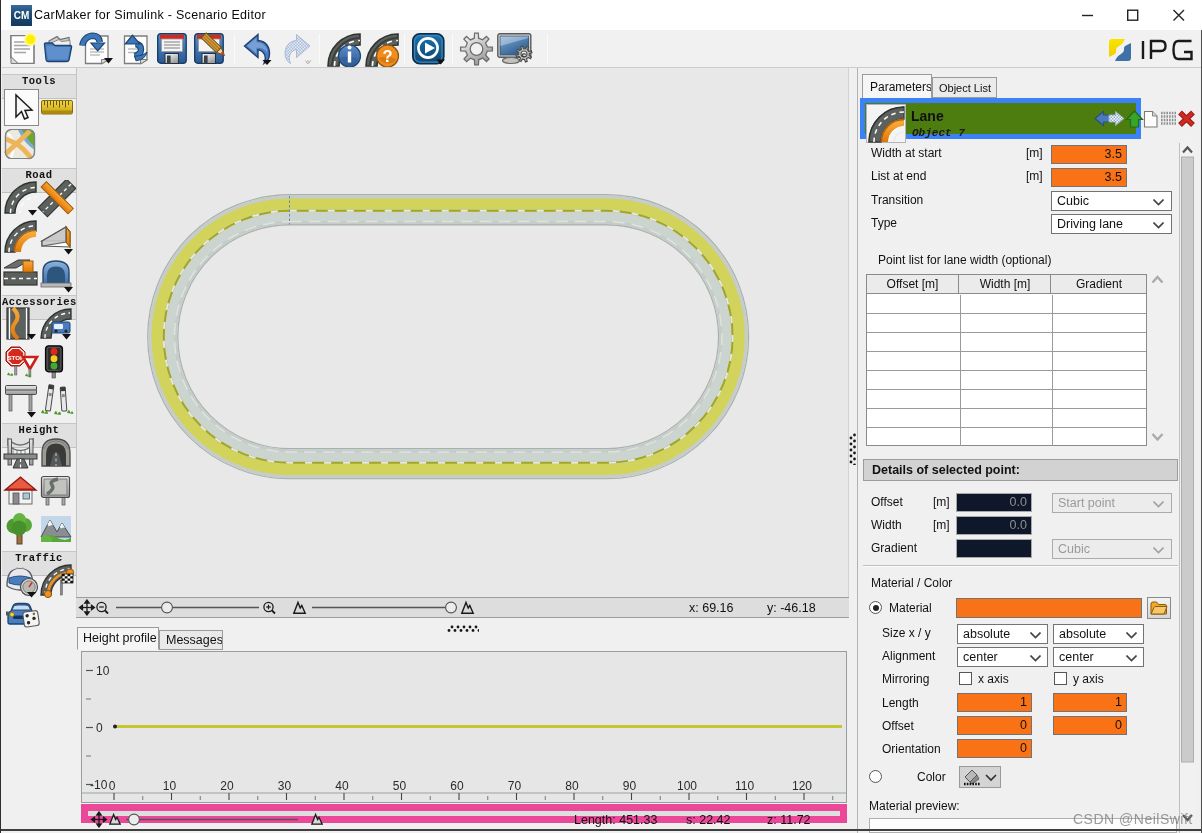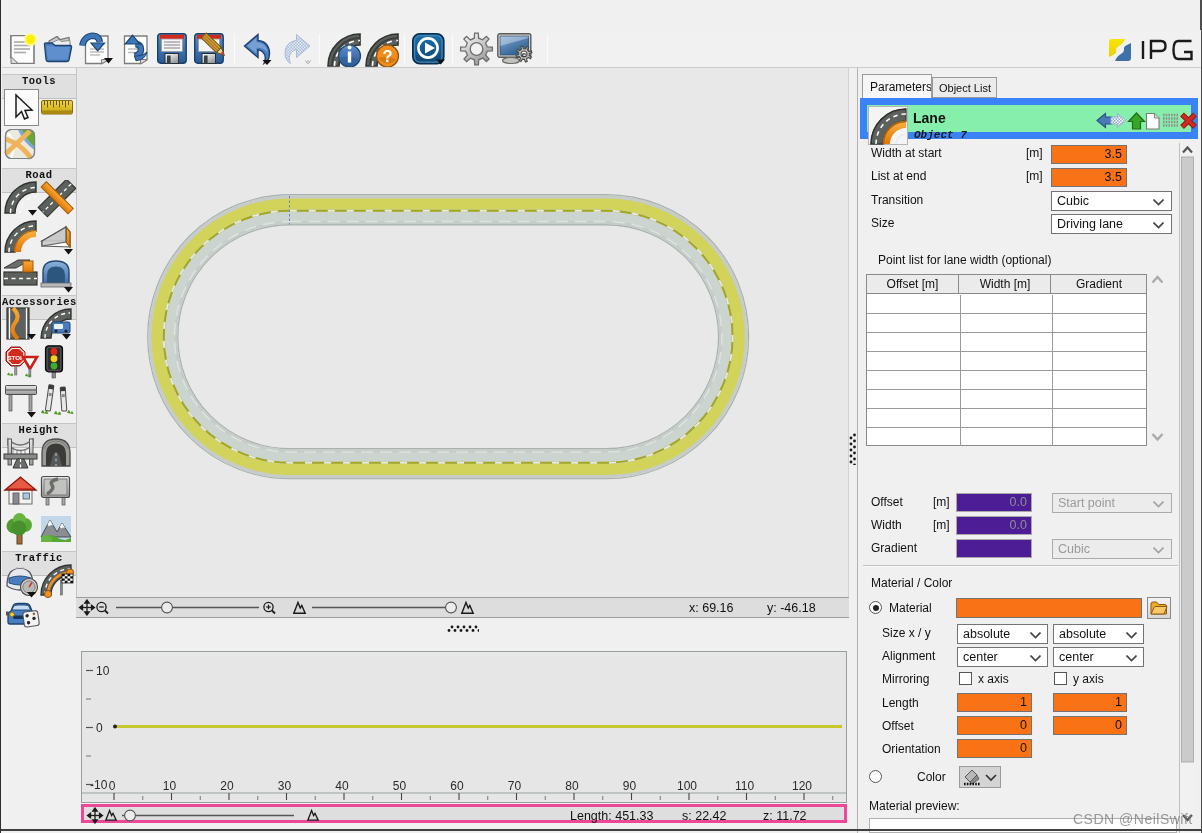--- a/index.html
+++ b/index.html
@@ -15,35 +15,48 @@
 #ipg{position:absolute;top:8px;left:1106px;}
 #sidebar{position:absolute;left:1px;top:69px;width:74px;height:764px;background:#f0f0f0;}
 .shead{position:absolute;left:0;width:74px;height:25px;font-family:"Liberation Mono",monospace;font-weight:bold;font-size:10.5px;color:#111;text-align:center;line-height:13px;background:#e0e0e0;border-top:1px solid #c6c6c6;border-bottom:1px solid #c0c0c0;letter-spacing:0.5px;}
 .shead span{position:relative;}
 #canvas{position:absolute;left:75px;top:68px;width:773px;height:529px;background:#e8e8e8;border-left:1px solid #c4c4c4;border-right:1px solid #d2d2d2;}
 #zoombar{position:absolute;left:75px;top:597px;width:773px;height:21px;background:#dddddd;border-top:1px solid #9d9d9d;border-bottom:1px solid #9d9d9d;}
 #hgrip{position:absolute;left:446px;top:619px;width:28px;height:7px;}
 #tabsB{position:absolute;left:75px;top:627px;width:773px;height:23px;}
 .tab{position:absolute;border:1px solid #9a9a9a;font-size:12.5px;color:#111;white-space:nowrap;overflow:hidden;}
 #chartbox{position:absolute;left:80px;top:651px;width:766px;height:152px;background:#e6e6e6;border:1px solid #979f9c;}
-#botbar{position:absolute;left:80px;top:804px;width:766px;height:19px;background:#dedede;border:3px solid #ec4899;}
+#botbar{position:absolute;left:80px;top:804px;width:766px;height:19px;background:#dedede;border:7px solid #ec4899;}
 #rpanel{position:absolute;left:856px;top:68px;width:344px;height:765px;background:#f0f0f0;border-left:1px solid #b2b2b2;}
 .lbl{position:absolute;font-size:12px;color:#111;white-space:nowrap;}
 .inp{position:absolute;background:#f97316;border:1px solid #737373;font-size:12.5px;color:#111;text-align:right;padding:0 4px 0 0;line-height:17px;white-space:nowrap;}
-.inpd{position:absolute;background:#4c1d95;border:1px solid #a8a8a8;font-size:12.5px;color:#8f8f8f;text-align:right;padding:0 4px 0 0;line-height:17px;white-space:nowrap;}
+.inpd{position:absolute;background:#0f172a;border:1px solid #a8a8a8;font-size:12.5px;color:#8f8f8f;text-align:right;padding:0 4px 0 0;line-height:17px;white-space:nowrap;}
 .combo{position:absolute;background:#fff;border:1px solid #737373;font-size:12.5px;color:#111;padding:0 0 0 5px;line-height:18px;white-space:nowrap;}
 .combod{position:absolute;background:#ececec;border:1px solid #ababab;font-size:12.5px;color:#9a9a9a;padding:0 0 0 5px;line-height:18px;white-space:nowrap;}
 .cb{position:absolute;width:13px;height:13px;background:#fff;border:1px solid #565656;}
 .radio{position:absolute;width:13px;height:13px;background:#fff;border:1px solid #565656;border-radius:50%;}
 #watermark{position:absolute;left:1072px;top:811px;font-size:14px;color:rgba(120,120,120,0.75);letter-spacing:0.5px;}
 #winbottom{position:absolute;left:0px;top:829px;width:1202px;height:2px;background:#3f3f3f;}
 </style>
 </head>
 <body>
 <div id="win">
+<div id="titlebar">
+  <div id="cmicon">CM</div>
+  <div id="title">CarMaker for Simulink - Scenario Editor</div>
+  <svg class="winbtn" style="left:1081px" width="12" height="30">
+        <line x1="0" y1="15.5" x2="11" y2="15.5" stroke="#222" stroke-width="1.4"></line>
+      </svg>
+  <svg class="winbtn" style="left:1126px" width="12" height="30">
+        <rect x="0.7" y="10.2" width="10" height="10" fill="none" stroke="#222" stroke-width="1.4"></rect>
+      </svg>
+  <svg class="winbtn" style="left:1172px" width="12" height="30">
+        <path d="M0.5 10 L11 20.5 M11 10 L0.5 20.5" stroke="#222" stroke-width="1.4"></path>
+      </svg>
+</div>
 <div id="toolbar">
 <svg width="1199" height="37" style="position:absolute;left:0;top:0">
 <defs>
 <linearGradient id="gBlue" x1="0" y1="0" x2="0" y2="1">
             <stop offset="0" stop-color="#5b8cc8"></stop>
             <stop offset="1" stop-color="#2a5a96"></stop>
           </linearGradient>
 <linearGradient id="gFloppy" x1="0" y1="0" x2="0" y2="1">
             <stop offset="0" stop-color="#5c88c4"></stop>
             <stop offset="1" stop-color="#2a5a96"></stop>
@@ -570,20 +583,24 @@
           <circle cx="29" cy="2" r="1.4"></circle>
 <circle cx="2" cy="5.5" r="1.4"></circle>
           <circle cx="8" cy="5.5" r="1.4"></circle>
           <circle cx="14" cy="5.5" r="1.4"></circle>
           <circle cx="20" cy="5.5" r="1.4"></circle>
           <circle cx="26" cy="5.5" r="1.4"></circle>
           <circle cx="32" cy="5.5" r="1.4"></circle>
 </g>
 </svg>
 </div>
+<div id="tabsB">
+<div class="tab" style="left:1px;top:0;width:82px;height:23px;background:#f5f5f5;border-bottom:1px solid #f5f5f5;line-height:21px;padding-left:5px;">Height profile</div>
+<div class="tab" style="left:83px;top:3px;width:64px;height:20px;background:#e9e9e9;line-height:18px;padding-left:6px;">Messages</div>
+</div>
 <div id="chartbox">
 <svg width="764" height="150">
 <g fill="#2a2a2a" font-size="12" font-family="Liberation Sans">
 <text x="14" y="23">10</text>
 <text x="14" y="80">0</text>
 <text x="8" y="137">-10</text>
 </g>
 <g stroke="#555" stroke-width="1.2">
 <line x1="4" y1="18.5" x2="11" y2="18.5"></line>
           <line x1="4" y1="75.5" x2="11" y2="75.5"></line>
@@ -662,21 +679,21 @@
           <path d="M0.8,11.2 L4.6,1.5 L6.6,6.5 L8,4.3 L11.2,11.2 Z" fill="#d8d8d8" stroke="#1a1a1a" stroke-width="1.3"></path>
         </g>
 <text x="486" y="12.5" font-size="12.5" fill="#111" font-family="Liberation Sans">Length: 451.33</text>
 <text x="598" y="12.5" font-size="12.5" fill="#111" font-family="Liberation Sans">s: 22.42</text>
 <text x="679" y="12.5" font-size="12.5" fill="#111" font-family="Liberation Sans">z: 11.72</text>
 </svg>
 </div>
 <div id="rpanel">
 <div style="position:absolute;left:4px;top:6px;width:70px;height:25px;background:#f6f6f6;border:1px solid #9a9a9a;border-bottom:none;font-size:12px;color:#111;line-height:24px;padding-left:7px;white-space:nowrap;overflow:hidden;">Parameters</div>
 <div style="position:absolute;left:74px;top:9px;width:65px;height:21px;background:#ebebeb;border:1px solid #9a9a9a;font-size:11px;color:#111;line-height:20px;padding-left:6px;white-space:nowrap;overflow:hidden;">Object List</div>
-<div style="position:absolute;left:2px;top:30px;width:338px;height:41px;background:#86efac;border:7px solid #3b82f6;">
+<div style="position:absolute;left:2px;top:30px;width:281px;height:41px;background:#4d7c0f;border:5px solid #3b82f6;">
 <svg width="40" height="39" style="position:absolute;left:1px;top:1px">
 <rect x="0.5" y="0.5" width="39" height="38" fill="#f4f4f4" stroke="#b4b4b4" stroke-width="1"></rect>
 <path d="M3,38 A35,35 0 0 1 38,3 L38,15 A23,23 0 0 0 15,38 Z" fill="#5d615d" stroke="#3a3e3a" stroke-width="1.3"></path>
 <path d="M18.5,38 A19.5,19.5 0 0 1 38,18.5" fill="none" stroke="url(#gOr)" stroke-width="7.5"></path>
 <path d="M15.5,38 A22.5,22.5 0 0 1 38,15.5" fill="none" stroke="#b06008" stroke-width="1.4"></path>
 <path d="M22.5,38 A15.5,15.5 0 0 1 38,22.5" fill="none" stroke="#fdfdfd" stroke-width="1"></path>
 <path d="M8,38 A30,30 0 0 1 38,8" fill="none" stroke="#fdfdfd" stroke-width="1.5" stroke-dasharray="4.5 4"></path>
 <path d="M28,38 A10,10 0 0 1 38,28" fill="none" stroke="#e8e8e8" stroke-width="1.2"></path>
 <path d="M3,38 A35,35 0 0 1 38,3" fill="none" stroke="#2e322e" stroke-width="1.2"></path>
 </svg>
@@ -701,21 +718,21 @@
 <div class="lbl" style="left:13px;top:78px;">Width at start</div>
 <div class="lbl" style="left:168px;top:78px;">[m]</div>
 <div class="inp" style="left:193px;top:77px;width:76px;height:19px;">3.5</div>
 <div class="lbl" style="left:13px;top:101px;">List at end</div>
 <div class="lbl" style="left:168px;top:101px;">[m]</div>
 <div class="inp" style="left:193px;top:100px;width:76px;height:19px;">3.5</div>
 <div class="lbl" style="left:13px;top:125px;">Transition</div>
 <div class="combo" style="left:193px;top:123px;width:121px;height:20px;">Cubic<svg width="11" height="7" style="position:absolute;right:7px;top:7px">
           <path d="M0.5,0.5 L5.5,5.5 L10.5,0.5" fill="none" stroke="#444" stroke-width="1.6"></path>
         </svg></div>
-<div class="lbl" style="left:13px;top:148px;">Size</div>
+<div class="lbl" style="left:13px;top:148px;">Type</div>
 <div class="combo" style="left:193px;top:146px;width:121px;height:20px;">Driving lane<svg width="11" height="7" style="position:absolute;right:7px;top:7px">
           <path d="M0.5,0.5 L5.5,5.5 L10.5,0.5" fill="none" stroke="#444" stroke-width="1.6"></path>
         </svg></div>
 <div class="lbl" style="left:12px;top:185px;margin-left:8px;">Point list for lane width (optional)</div>
 <div style="position:absolute;left:8px;top:206px;width:281px;height:172px;border:1px solid #8a8a8a;background:#fff;">
 <div style="position:absolute;left:0;top:0;width:279px;height:19px;background:#ebebeb;border-bottom:1px solid #8a8a8a;">
 <div style="position:absolute;left:0;top:0;width:92px;height:19px;border-right:1px solid #8a8a8a;font-size:12px;text-align:center;line-height:18px;color:#111;">Offset [m]</div>
 <div style="position:absolute;left:93px;top:0;width:91px;height:19px;border-right:1px solid #8a8a8a;font-size:12px;text-align:center;line-height:18px;color:#111;">Width [m]</div>
 <div style="position:absolute;left:185px;top:0;width:94px;height:19px;font-size:12px;text-align:center;line-height:18px;color:#111;">Gradient</div>
 </div>
@@ -730,20 +747,21 @@
             <line x1="0" y1="94.5" x2="279" y2="94.5"></line>
             <line x1="0" y1="113.5" x2="279" y2="113.5"></line>
             <line x1="0" y1="132.5" x2="279" y2="132.5"></line>
 </g>
 </svg>
 </div>
 <svg width="14" height="170" style="position:absolute;left:293px;top:206px">
 <path d="M1.5,8.5 L6.5,3 L11.5,8.5" fill="none" stroke="#aaaaaa" stroke-width="2.4"></path>
 <path d="M1.5,160 L6.5,165.5 L11.5,160" fill="none" stroke="#aaaaaa" stroke-width="2.4"></path>
 </svg>
+<div style="position:absolute;left:5px;top:391px;width:315px;height:22px;background:#d2d2d2;border:1px solid #9c9c9c;font-size:12.5px;font-weight:bold;color:#111;line-height:20px;padding-left:8px;white-space:nowrap;">Details of selected point:</div>
 <div class="lbl" style="left:13px;top:427px;">Offset</div>
 <div class="lbl" style="left:75px;top:427px;">[m]</div>
 <div class="inpd" style="left:98px;top:425px;width:76px;height:19px;">0.0</div>
 <div class="combod" style="left:194px;top:425px;width:120px;height:20px;">Start point<svg width="11" height="7" style="position:absolute;right:7px;top:7px">
           <path d="M0.5,0.5 L5.5,5.5 L10.5,0.5" fill="none" stroke="#a2a2a2" stroke-width="1.6"></path>
         </svg></div>
 <div class="lbl" style="left:13px;top:450px;">Width</div>
 <div class="lbl" style="left:75px;top:450px;">[m]</div>
 <div class="inpd" style="left:98px;top:448px;width:76px;height:19px;">0.0</div>
 <div class="lbl" style="left:13px;top:473px;">Gradient</div>

